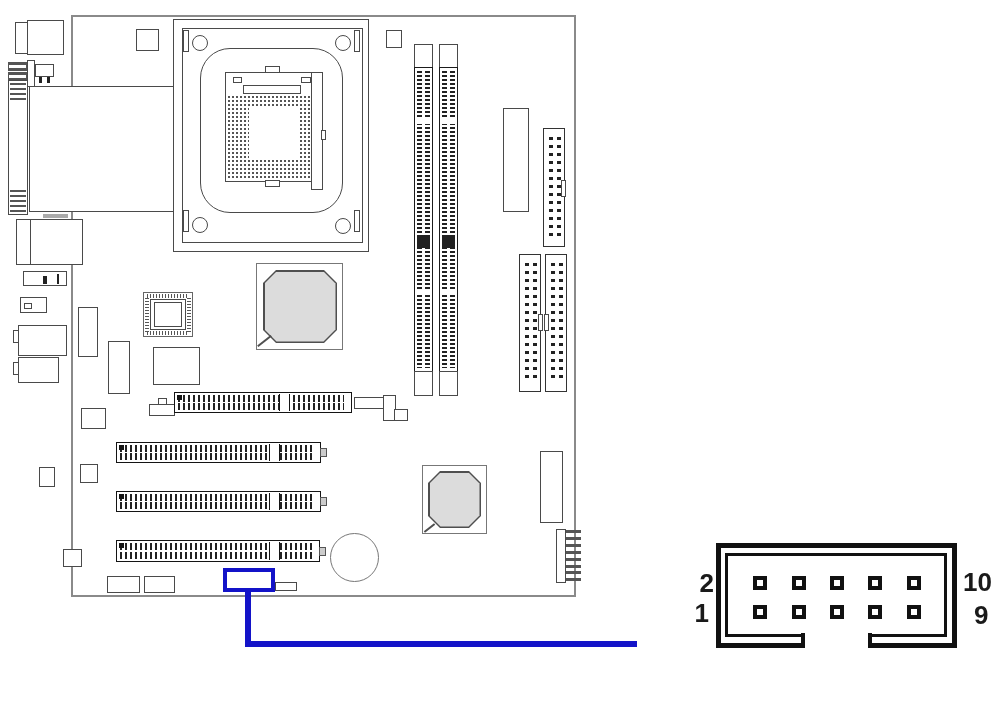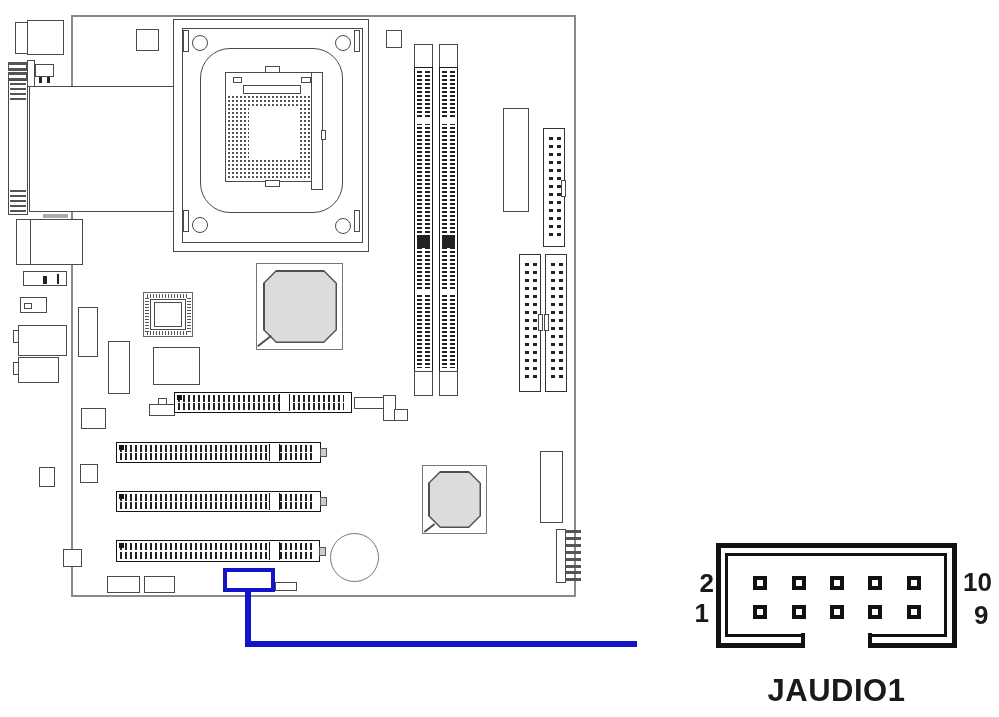--- a/index.html
+++ b/index.html
@@ -237,15 +237,14 @@
       <div class="jpin" style="left: 792px; top: 605px;"></div>
       <div class="jpin" style="left: 830px; top: 605px;"></div>
       <div class="jpin" style="left: 868px; top: 605px;"></div>
       <div class="jpin" style="left: 907px; top: 605px;"></div>
     </div>
 
   <div class="plabel" style="left:686px;top:570px;width:28px;text-align:right;">2</div>
   <div class="plabel" style="left:681px;top:600px;width:28px;text-align:right;">1</div>
   <div class="plabel" style="left:963px;top:569px;width:40px;text-align:left;">10</div>
   <div class="plabel" style="left:974px;top:602px;width:28px;text-align:left;">9</div>
-  <div class="jtitle" style="left:716px;top:673px;width:241px;">JAUDIO1</div>
 
 </div>
 
 </body></html>

